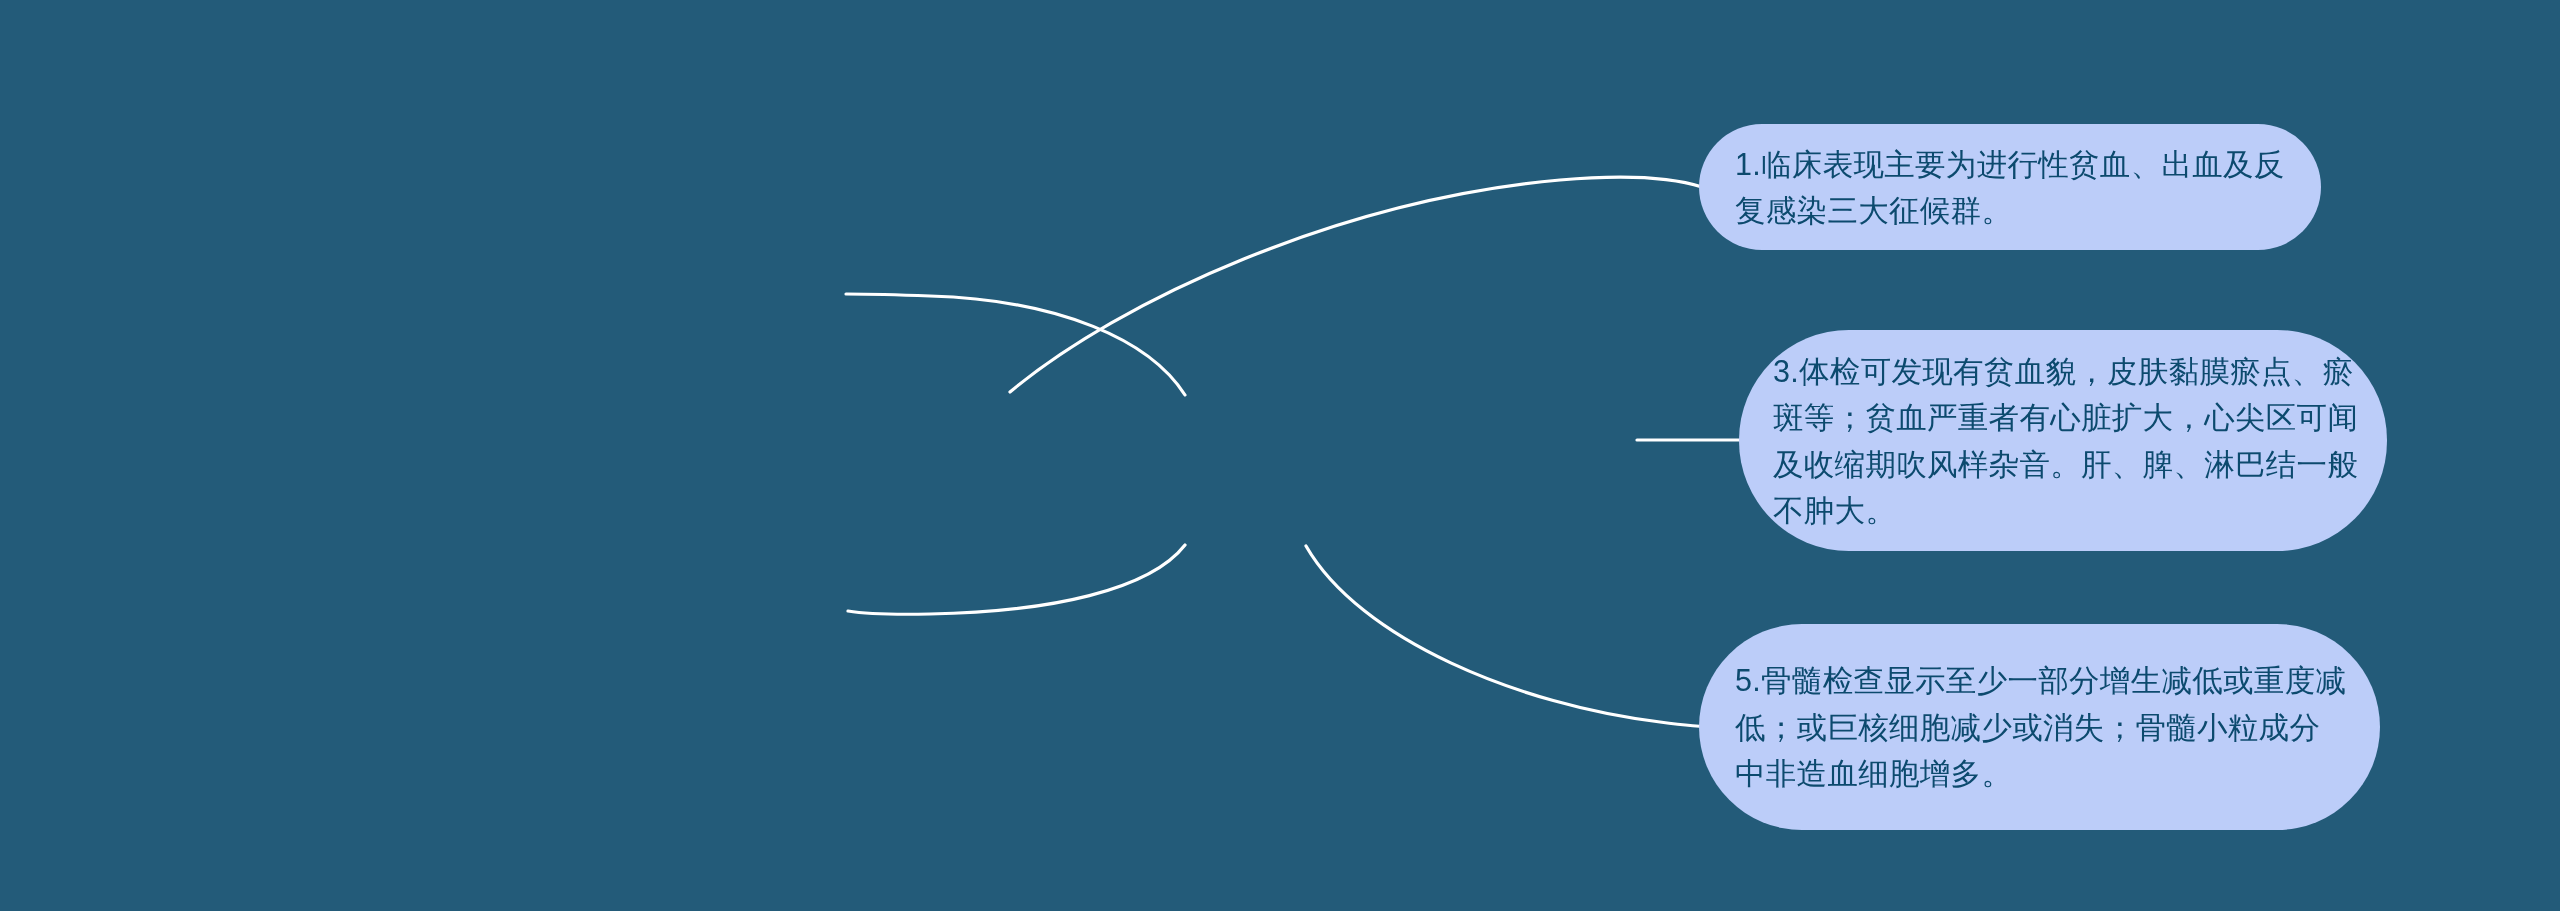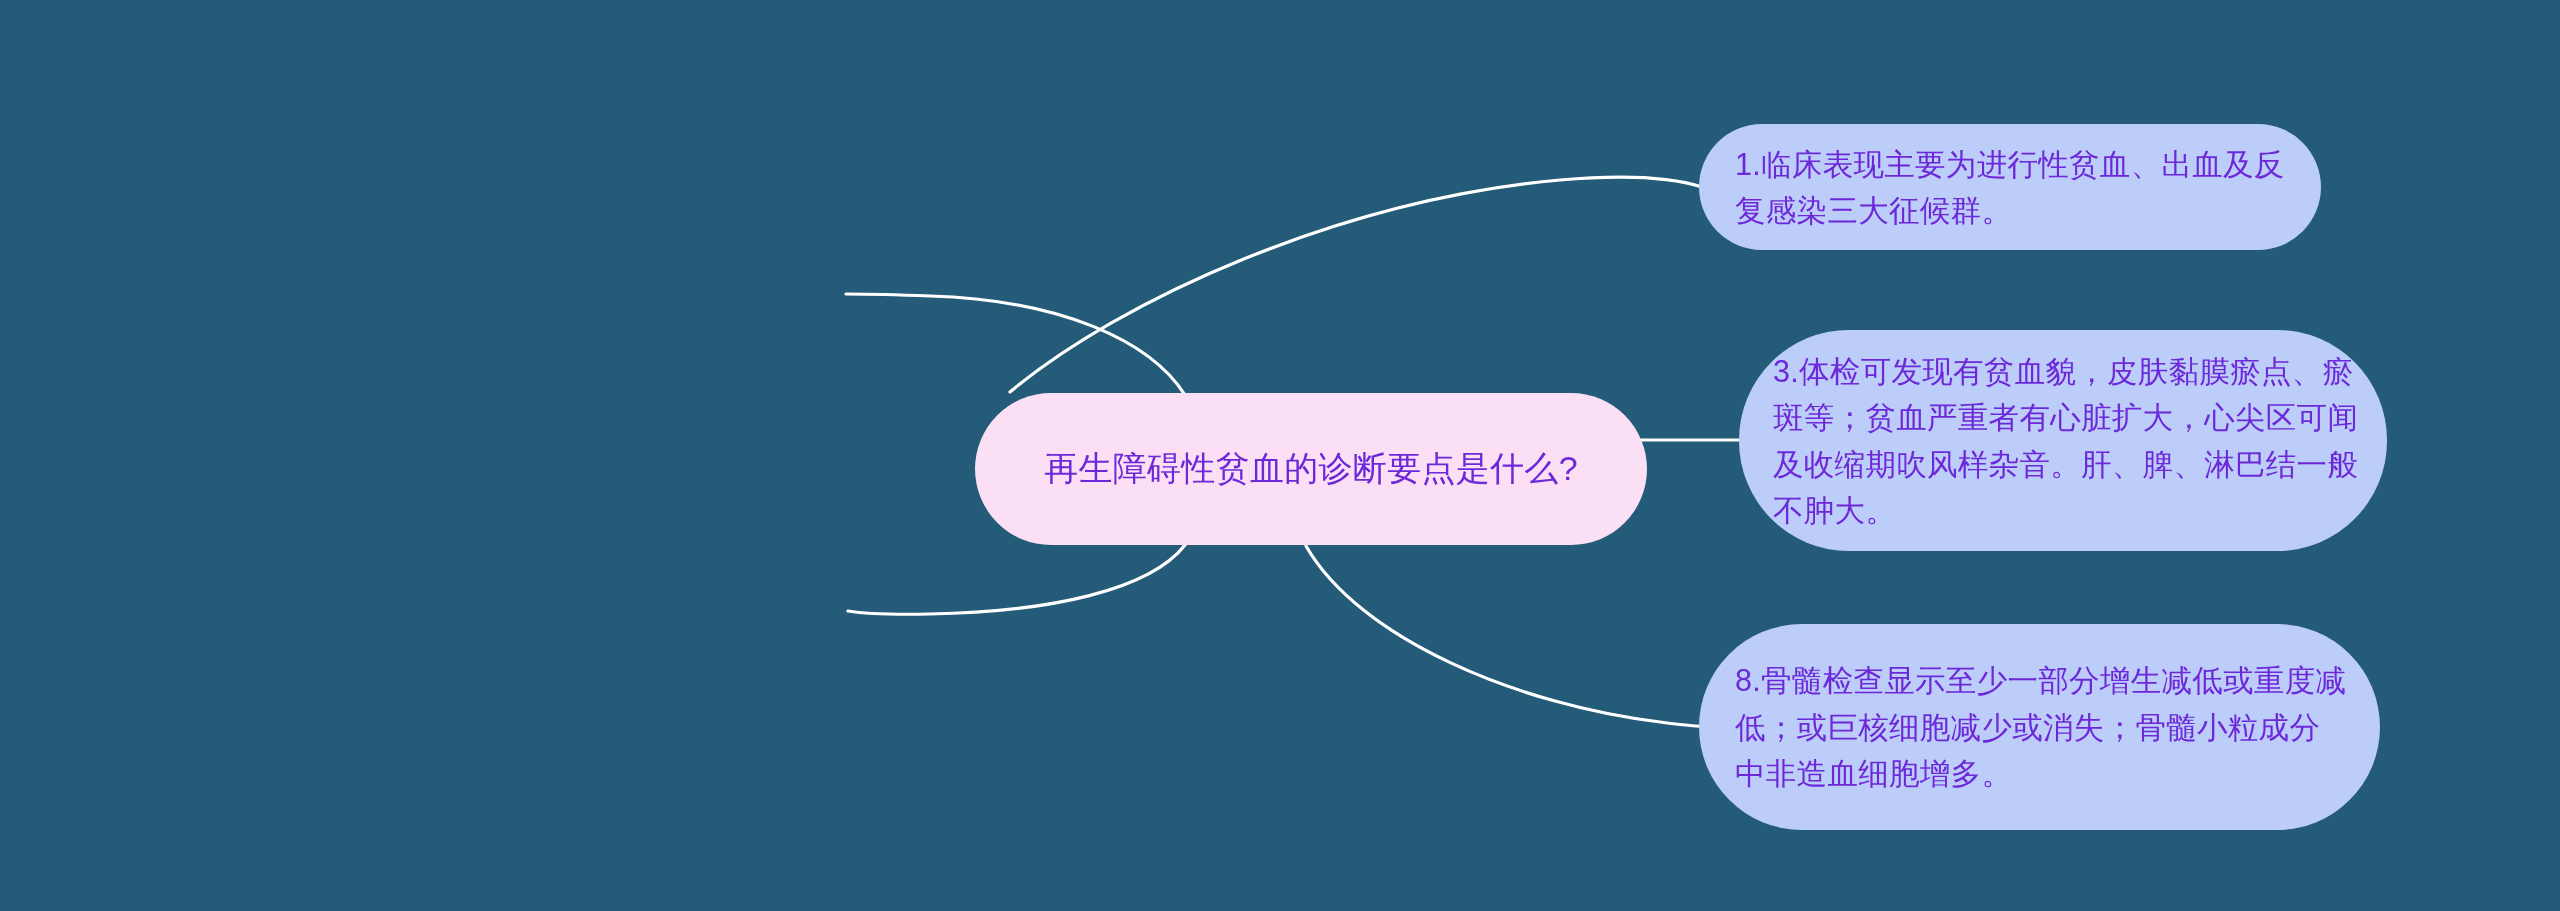--- a/index.html
+++ b/index.html
@@ -40,21 +40,21 @@
   }
 
   
   .node {
     position: absolute;
     z-index: 2;
     box-sizing: border-box;
     display: flex;
     align-items: center;
     justify-content: center;
-    color: #6d28d9;
+    color: #0c4a6e;
     line-height: 1.52;
     letter-spacing: 0.3px;
     white-space: pre-wrap;
     text-align: left;
   }
 
   .branch {
     background: #bccdf9;
     border-radius: 120px;
     font-size: 30.5px;
@@ -141,20 +141,17 @@
 
   <div class="node branch" id="node-1">
     <span class="txt">1.临床表现主要为进行性贫血、出血及反复感染三大征候群。</span>
   </div>
 
   <div class="node branch" id="node-3">
     <span class="txt">3.体检可发现有贫血貌，皮肤黏膜瘀点、瘀斑等；贫血严重者有心脏扩大，心尖区可闻及收缩期吹风样杂音。肝、脾、淋巴结一般不肿大。</span>
   </div>
 
   <div class="node branch" id="node-5">
-    <span class="txt">8.骨髓检查显示至少一部分增生减低或重度减低；或巨核细胞减少或消失；骨髓小粒成分中非造血细胞增多。</span>
+    <span class="txt">5.骨髓检查显示至少一部分增生减低或重度减低；或巨核细胞减少或消失；骨髓小粒成分中非造血细胞增多。</span>
   </div>
 
-  <div class="node center" id="node-center">
-    <span class="txt">再生障碍性贫血的诊断要点是什么?</span>
-  </div>
 
 </div>
 
 </body></html>

